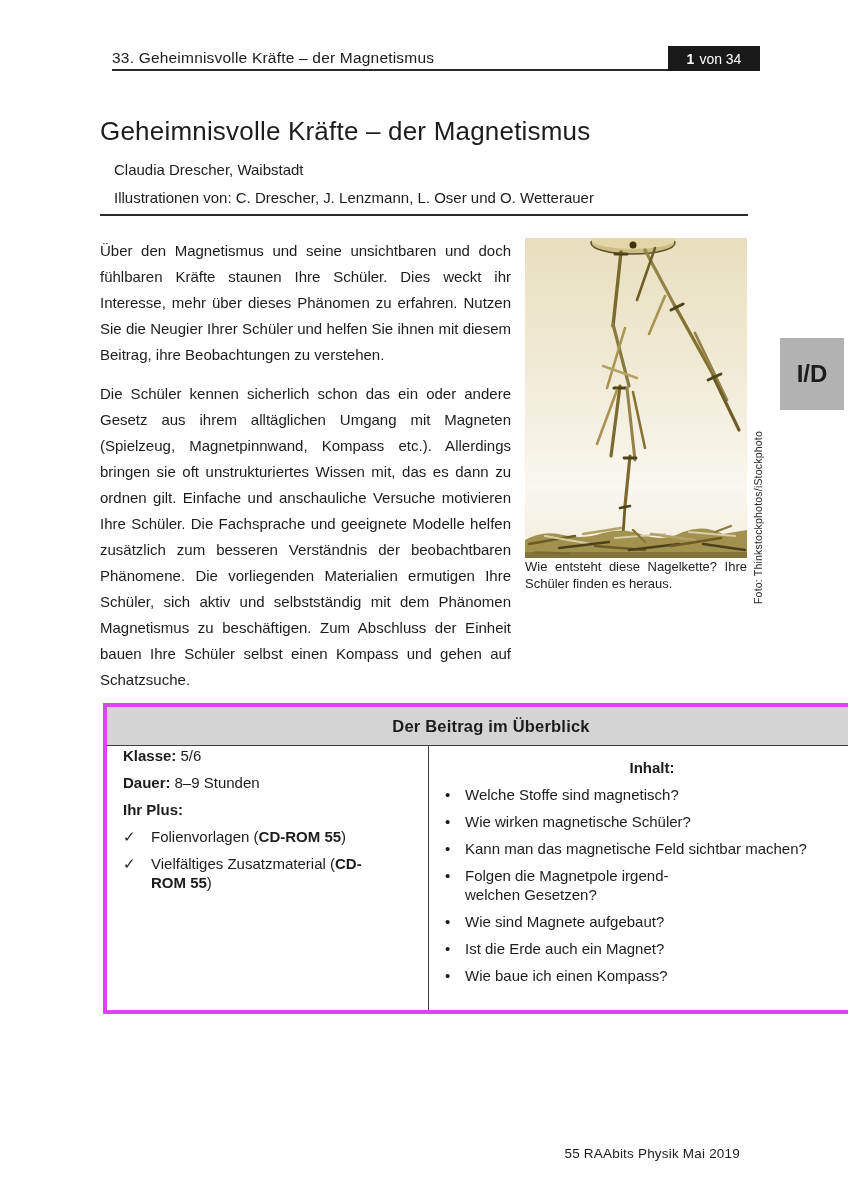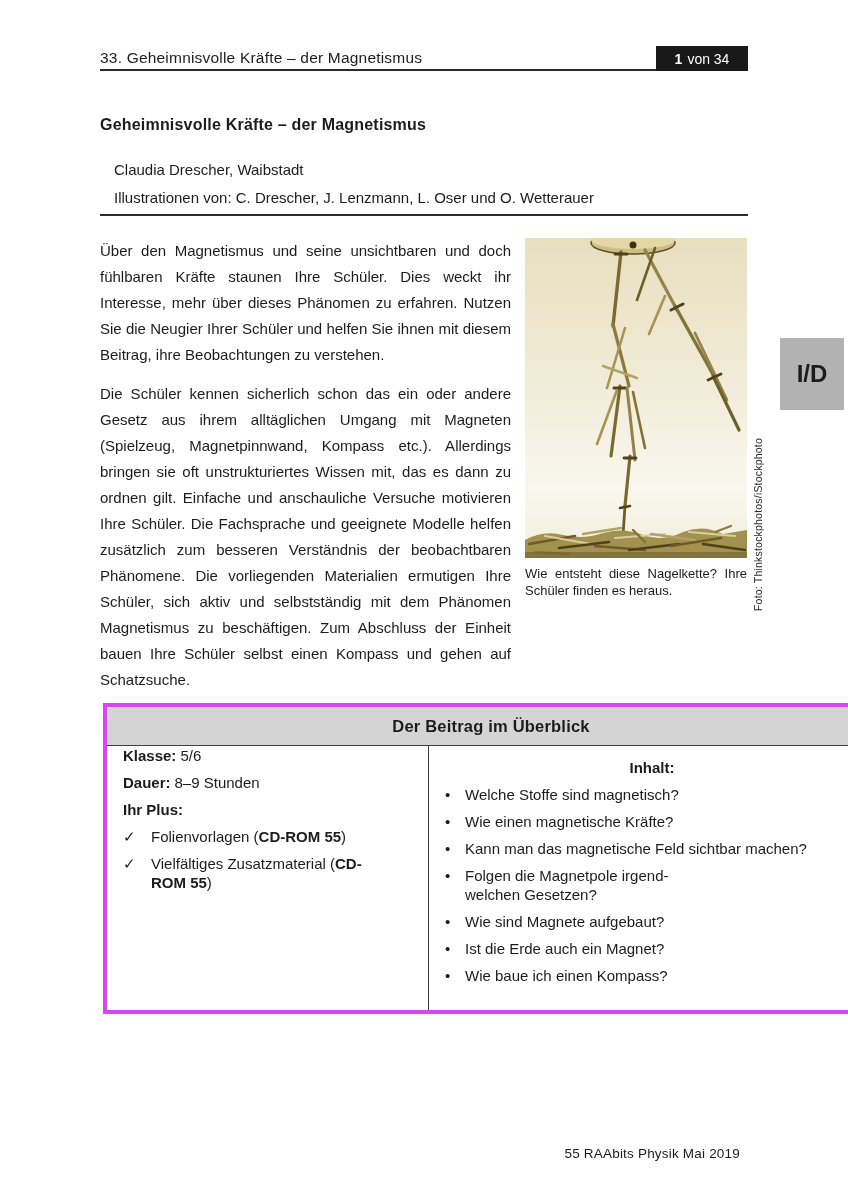--- a/index.html
+++ b/index.html
@@ -3,49 +3,49 @@
 <meta charset="utf-8">
 <style>
   * { margin:0; padding:0; box-sizing:border-box; }
   html,body { background:#ffffff; }
   .page {
     position:relative; width:848px; height:1200px; background:#ffffff;
     font-family:"Liberation Sans", sans-serif; color:#1c1c1c; overflow:hidden;
   }
 
   
-  .header { position:absolute; left:100px; top:46px; width:648px; height:25px; }
+  .header { position:absolute; left:112px; top:46px; width:648px; height:25px; }
   .header-title { position:absolute; left:0; bottom:4px; font-size:15.5px; letter-spacing:.2px; }
   .header-rule { position:absolute; left:0; right:0; bottom:0; height:2px; background:#2b2b2b; }
   .page-badge {
     position:absolute; right:0; top:0; width:92px; height:25px;
     background:#191919; color:#ffffff; font-size:14px;
     display:flex; align-items:center; justify-content:center; gap:5px;
   }
   .page-badge b { font-weight:bold; }
 
   
-  .doc-title { position:absolute; left:100px; top:116px; font-size:16px; font-weight:bold; letter-spacing:.2px; }
+  .doc-title { position:absolute; left:100px; top:116px; font-size:26px; font-weight:normal; letter-spacing:.2px; }
   .byline    { position:absolute; left:114px; font-size:15px; }
   .byline.author { top:161px; }
   .byline.illu   { top:189px; }
   .title-rule { position:absolute; left:100px; top:214px; width:648px; height:2px; background:#2b2b2b; }
 
   
   .body-col { position:absolute; left:100px; top:238px; width:411px; }
   .body-col p {
     font-size:15px; line-height:26px; text-align:justify;
     hyphens:manual; margin-bottom:13px;
   }
 
   
   .figure { position:absolute; left:525px; top:238px; width:222px; }
   .figure svg { display:block; width:222px; height:320px; }
   .figure-caption {
-    margin-top:7px; font-size:13px; line-height:17px; text-align:justify;
+    font-size:13px; line-height:17px; text-align:justify;
   }
   .photo-credit {
     position:absolute; right:-17px; bottom:-12px; height:320px;
     writing-mode:vertical-rl; transform:rotate(180deg);
     font-size:10.5px; color:#2a2a2a; text-align:left; letter-spacing:.2px;
   }
 
   
   .margin-label {
     position:absolute; left:780px; top:338px; width:64px; height:72px;
@@ -199,21 +199,21 @@
       </div>
 
       <div class="ov-right">
         <div class="ov-label">Inhalt:</div>
         <div class="bullet-item">
           <span class="mark">•</span>
           <span class="bullet-text">Welche Stoffe sind magnetisch?</span>
         </div>
         <div class="bullet-item">
           <span class="mark">•</span>
-          <span class="bullet-text">Wie einen magnetische Kräfte?</span>
+          <span class="bullet-text">Wie wirken magnetische Schüler?</span>
         </div>
         <div class="bullet-item">
           <span class="mark">•</span>
           <span class="bullet-text">Kann man das magnetische Feld sichtbar machen?</span>
         </div>
         <div class="bullet-item">
           <span class="mark">•</span>
           <span class="bullet-text narrow">Folgen die Magnetpole irgend­welchen Gesetzen?</span>
         </div>
         <div class="bullet-item">

